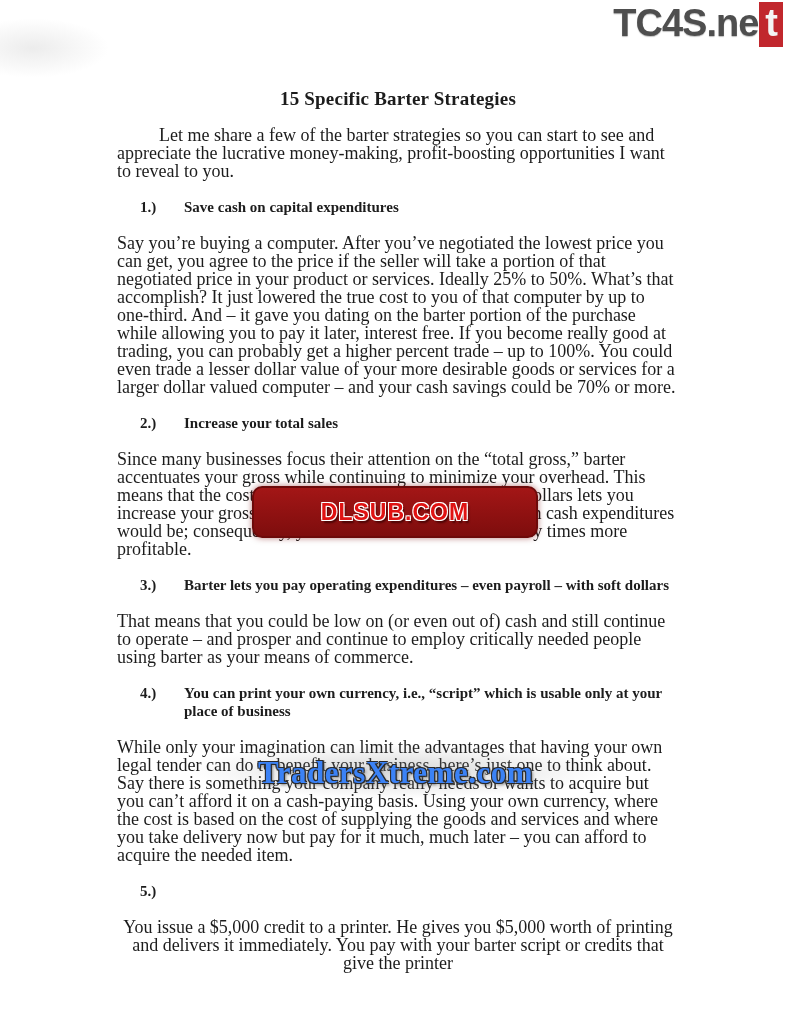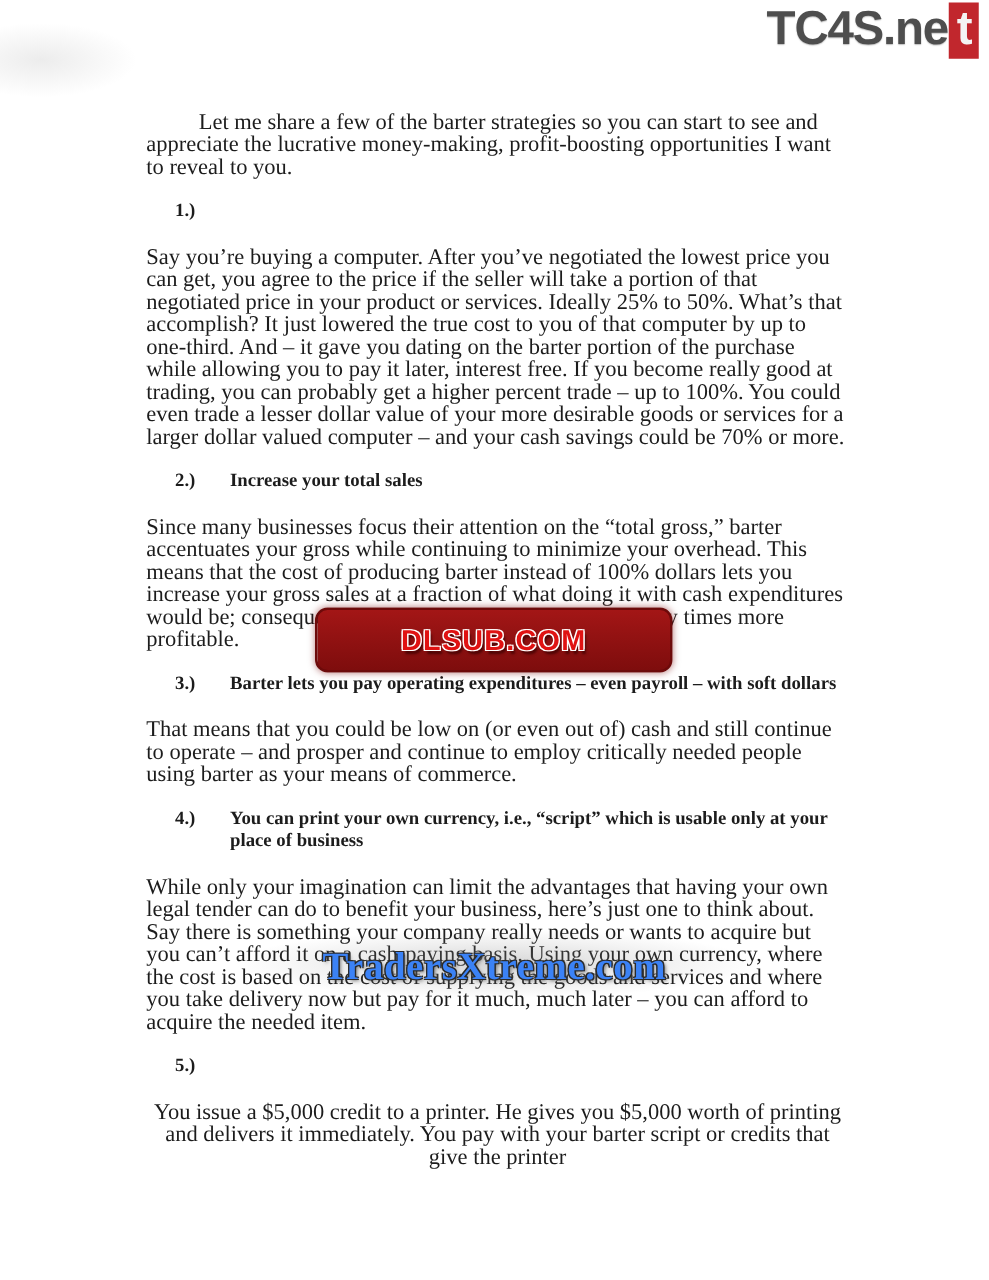--- a/index.html
+++ b/index.html
@@ -117,26 +117,28 @@
 
 <div class="page">
 
   <div class="scan-smudge"></div>
 
   <div class="brand-top">
     <span>TC4S.ne</span><span class="brand-t">t</span>
   </div>
 
   <div class="content">
+    <h1 class="title">15 Specific Barter Strategies</h1>
 
     <p class="intro">Let me share a few of the barter strategies so you can start to see and appreciate the lucrative money-making, profit-boosting opportunities I want to reveal to you.</p>
 
     <div class="section">
       <div class="sec-head">
         <span class="num">1.)</span>
+        <span class="sec-label">Save cash on capital expenditures</span>
       </div>
       <p>Say you’re buying a computer.  After you’ve negotiated the lowest price you can get, you agree to the price if the seller will take a portion of that negotiated price in your product or services.  Ideally 25% to 50%.  What’s that accomplish?  It just lowered the true cost to you of that computer by up to one-third.  And – it gave you dating on the barter portion of the purchase while allowing you to pay it later, interest free.  If you become really good at trading, you can probably get a higher percent trade – up to 100%.  You could even trade a lesser dollar value of your more desirable goods or services for a larger dollar valued computer – and your cash savings could be 70% or more.</p>
     </div>
 
     <div class="section">
       <div class="sec-head">
         <span class="num">2.)</span>
         <span class="sec-label">Increase your total sales</span>
       </div>
       <p>Since many businesses focus their attention on the “total gross,” barter accentuates your gross while continuing to minimize your overhead.  This means that the cost of producing barter instead of 100% dollars lets you increase your gross sales at a fraction of what doing it with cash expenditures would be; consequently, your bartered sales could be many times more profitable.</p>

